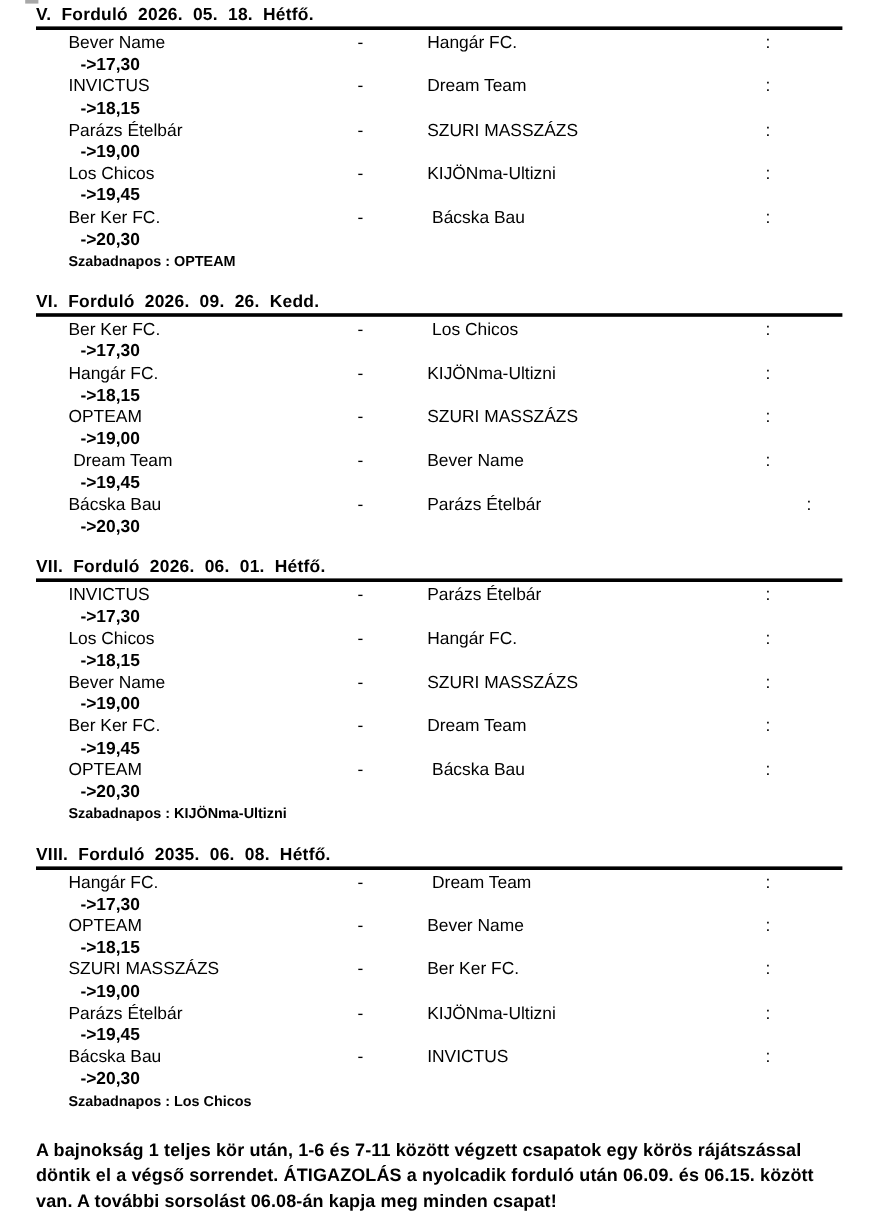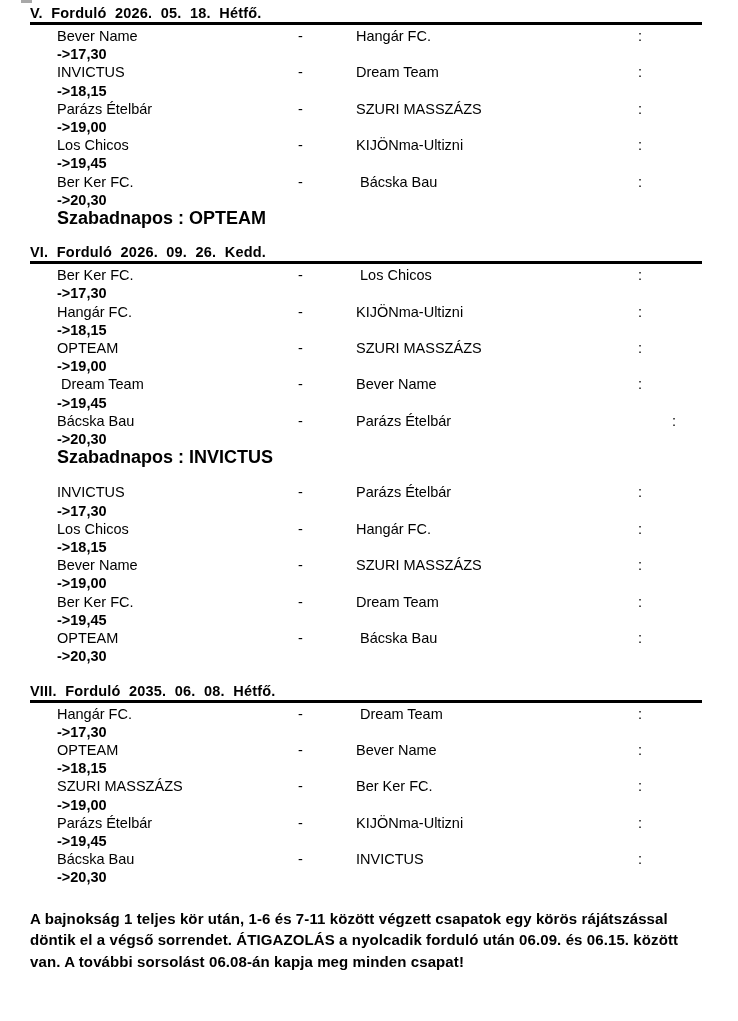--- a/index.html
+++ b/index.html
@@ -66,24 +66,25 @@
     white-space: pre;
   }
   .away.wide {
     width: 273px;
   }
   .colon {
     flex: 0 0 auto;
   }
   .time {
     font-weight: bold;
+    margin-left: 10px;
   }
   .dayoff {
     margin-left: 57px;
-    font-size: 18px;
+    font-size: 12px;
     line-height: 18.2px;
     font-weight: bold;
     white-space: pre;
   }
   .footer-note {
     margin: 21px 28px 0 30px;
     font-size: 15px;
     font-weight: bold;
     line-height: 21.5px;
     letter-spacing: 0.1px;
@@ -197,24 +198,24 @@
   <div class="match">
     <div class="match-line">
       <span class="home">Bácska Bau</span>
       <span class="dash">-</span>
       <span class="away wide">Parázs Ételbár</span>
       <span class="colon">:</span>
     </div>
     <div class="time">-&gt;20,30</div>
   </div>
 </div>
-    <div class="dayoff"><span class="dayoff-label">Szabadnapos : </span><span class="dayoff-team">INVICTUS</span></div>
   </section>
 
   <section class="round">
+    <h2 class="round-title">VII.  Forduló  2026.  06.  01.  Hétfő.</h2>
     <div class="rows">
   <div class="match">
     <div class="match-line">
       <span class="home">INVICTUS</span>
       <span class="dash">-</span>
       <span class="away">Parázs Ételbár</span>
       <span class="colon">:</span>
     </div>
     <div class="time">-&gt;17,30</div>
   </div>
@@ -252,20 +253,21 @@
   <div class="match">
     <div class="match-line">
       <span class="home">OPTEAM</span>
       <span class="dash">-</span>
       <span class="away"> Bácska Bau</span>
       <span class="colon">:</span>
     </div>
     <div class="time">-&gt;20,30</div>
   </div>
 </div>
+    <div class="dayoff"><span class="dayoff-label">Szabadnapos : </span><span class="dayoff-team">KIJÖNma-Ultizni</span></div>
   </section>
 
   <section class="round">
     <h2 class="round-title">VIII.  Forduló  2035.  06.  08.  Hétfő.</h2>
     <div class="rows">
   <div class="match">
     <div class="match-line">
       <span class="home">Hangár FC.</span>
       <span class="dash">-</span>
       <span class="away"> Dream Team</span>
@@ -307,16 +309,17 @@
   <div class="match">
     <div class="match-line">
       <span class="home">Bácska Bau</span>
       <span class="dash">-</span>
       <span class="away">INVICTUS</span>
       <span class="colon">:</span>
     </div>
     <div class="time">-&gt;20,30</div>
   </div>
 </div>
+    <div class="dayoff"><span class="dayoff-label">Szabadnapos : </span><span class="dayoff-team">Los Chicos</span></div>
   </section>
 </div>
   <p class="footer-note">A bajnokság 1 teljes kör után, 1-6 és 7-11 között végzett csapatok egy körös rájátszással döntik el a végső sorrendet. ÁTIGAZOLÁS a nyolcadik forduló után 06.09. és 06.15. között van. A további sorsolást 06.08-án kapja meg minden csapat!</p>
 </div>
 
 </body></html>

